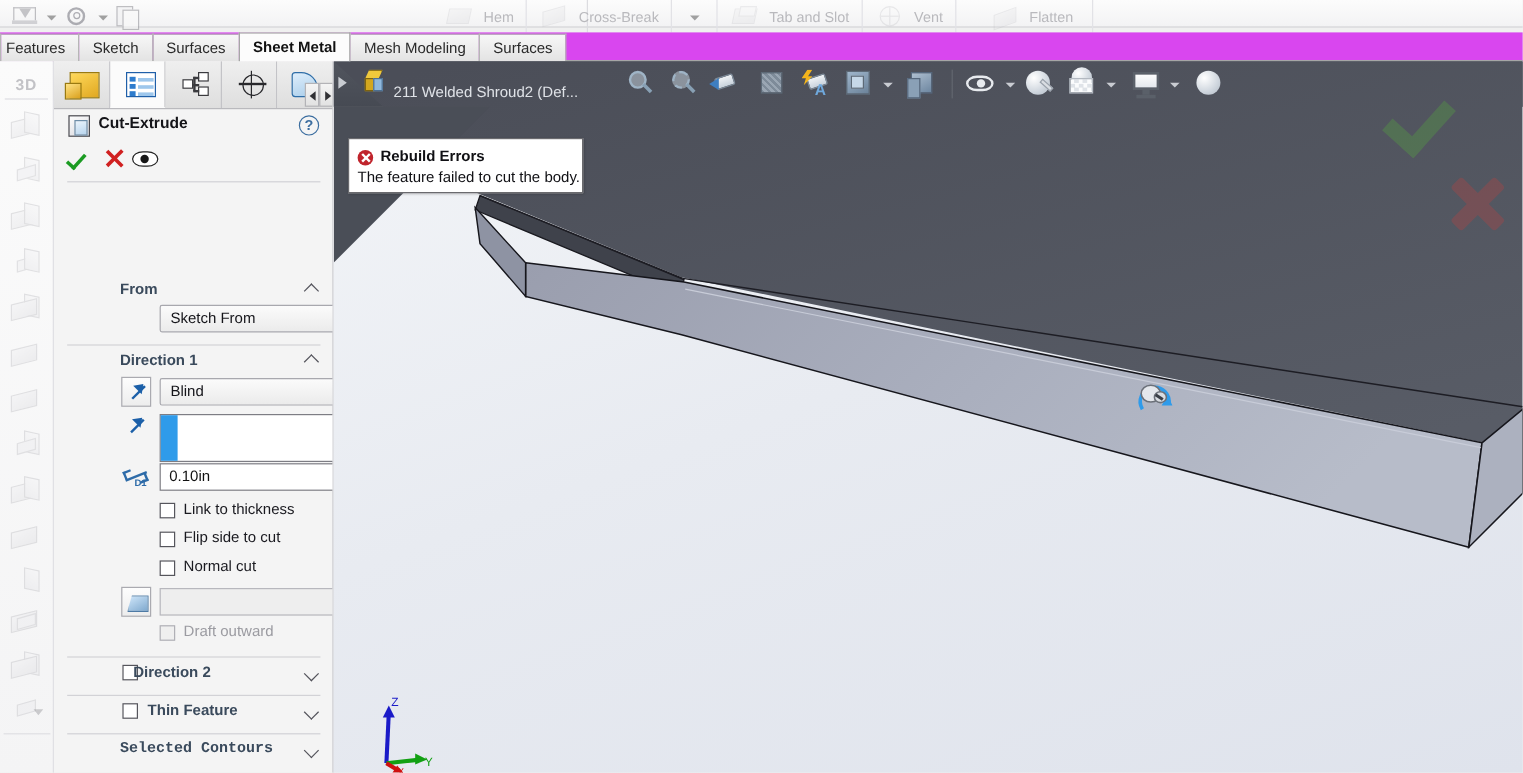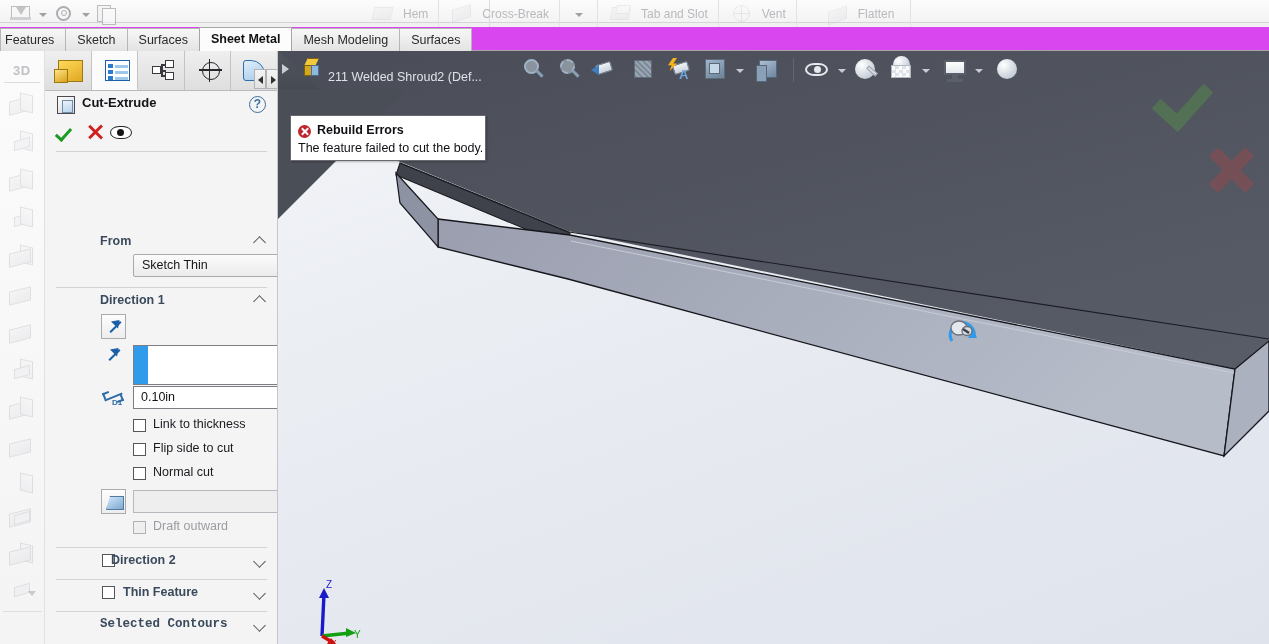--- a/index.html
+++ b/index.html
@@ -801,32 +801,36 @@
           <div class="eye-pupil"></div>
       </div>
     </div>
     <div class="pm-div" style="top:100px;"></div>
 
     <div class="sec-head" style="top:180px;">
       <span class="lbl nochk" style="left:55px;">From</span>
       <div class="sec-chev up"></div>
     </div>
     <div class="combo" style="left:88px; top:203px; width:172px;">
-      <span class="ctext">Sketch Thin</span>
+      <span class="ctext">Sketch From</span>
 
     </div>
     <div class="pm-div" style="top:236px;"></div>
 
     <div class="sec-head" style="top:239px;">
       <span class="lbl nochk" style="left:55px;">Direction 1</span>
       <div class="sec-chev up"></div>
     </div>
 
     <div class="iconbtn" style="left:56px; top:263px;">
       <div class="arrow-glyph"></div>
+    </div>
+    <div class="combo" style="left:88px; top:264px; width:172px;">
+      <span class="ctext">Blind</span>
+
     </div>
 
     <div class="iconbtn" style="left:56px; top:292px; border:none; background:none;">
       <div class="arrow-glyph"></div>
     </div>
     <div class="selbox" style="left:88px; top:294px; width:172px;">
       <div class="accent"></div>
     </div>
 
     <div class="dim-ico" style="top:338px;text-decoration:underline;">

